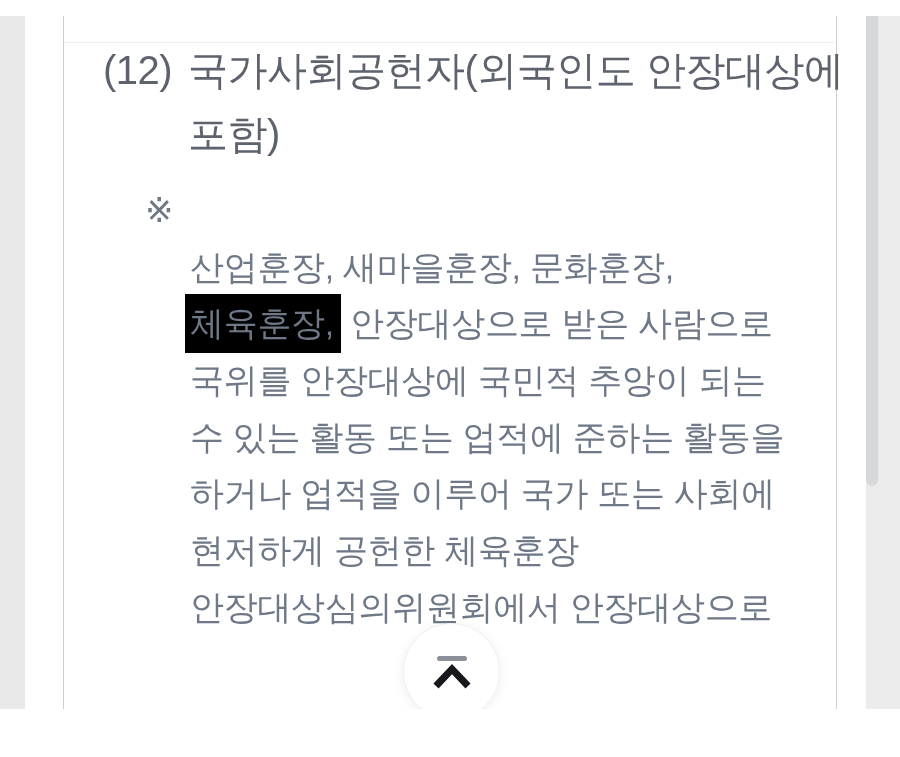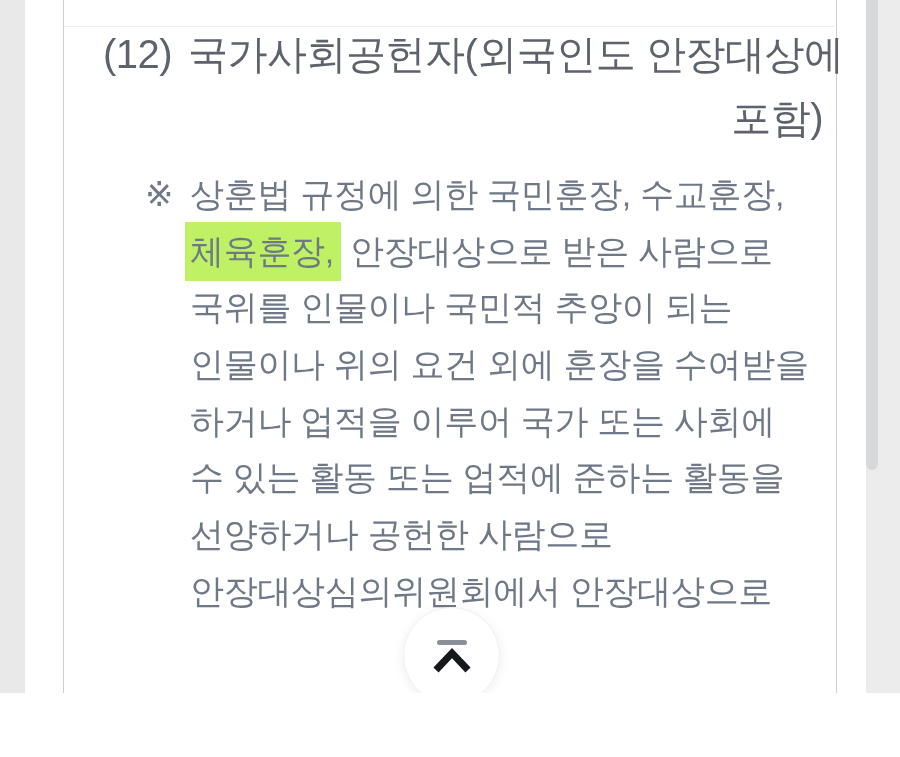--- a/index.html
+++ b/index.html
@@ -1,36 +1,36 @@
 <!DOCTYPE html>
 <html><head>
 <meta charset="utf-8">
 <style>
   html,body{margin:0;padding:0;}
   body{
     width:900px;height:757px;overflow:hidden;position:relative;
     background:#ffffff;
     font-family:"Liberation Sans","DejaVu Sans",sans-serif;
   }
-  .stage{position:absolute;left:0;top:0;width:900px;height:693px;overflow:hidden;}
+  .stage{position:absolute;left:0;top:16px;width:900px;height:693px;overflow:hidden;}
 
   
   .left-strip{position:absolute;left:0;top:0;width:25px;height:757px;background:#e9e9e9;}
   .right-strip{position:absolute;left:866px;top:0;width:34px;height:757px;background:#ececec;}
   .scroll-thumb{position:absolute;left:866px;top:0;width:12px;height:470px;background:#d7d8da;
     border-radius:0 0 7px 7px;}
   .card{position:absolute;left:63px;top:0;width:772px;height:757px;background:#ffffff;
     border-left:1px solid #cfcfcf;border-right:1px solid #cfcfcf;}
   .top-hairline{position:absolute;left:64px;top:26px;width:770px;height:1px;background:#ededed;}
 
   
   .heading{position:absolute;left:103px;top:22px;width:720px;
     color:#5d626c;font-size:40px;line-height:64px;letter-spacing:-0.5px;white-space:nowrap;}
   .heading .num{display:inline-block;width:85px;}
-  .heading .h2line{padding-left:85px;text-align:right;}
+  .heading .h2line{padding-left:85px;}
 
   
   .note{position:absolute;left:190px;top:166px;color:#6e7887;font-size:34px;
     line-height:56.7px;letter-spacing:-0.3px;white-space:nowrap;}
   .note .line{position:relative;height:56.7px;}
   .note .marker{position:absolute;left:-45px;top:0;}
   .hl{background:#f7ec9a;padding:10px 7px 11px 5px;margin-left:-5px;}
 
   
   .top-btn{position:absolute;left:403px;top:607px;width:97px;height:97px;border-radius:50%;
@@ -56,27 +56,27 @@
     
   </div>
   <div class="top-hairline"></div>
 
   <div class="heading">
     <div><span class="num">(12)</span><span>국가사회공헌자(외국인도 안장대상에</span></div>
     <div class="h2line">포함)</div>
   </div>
 
   <div class="note" id="body-lines">
-      <div class="line"><span class="marker">※</span><span>상훈법 규정에 의한 국민훈장, 수교훈장,</span></div>
-      <div class="line"><span class="hl" style="background: #bef264;">체육훈장,</span><span> 안장대상으로 받은 사람으로</span></div>
-      <div class="line"><span>국위를 인물이나 국민적 추앙이 되는</span></div>
-      <div class="line"><span>인물이나 위의 요건 외에 훈장을 수여받을</span></div>
+      <div class="line"><span class="marker">※</span></div>
+      <div class="line"><span>산업훈장, 새마을훈장, 문화훈장,</span></div>
+      <div class="line"><span class="hl" style="background: #000000;">체육훈장,</span><span> 안장대상으로 받은 사람으로</span></div>
+      <div class="line"><span>국위를 안장대상에 국민적 추앙이 되는</span></div>
+      <div class="line"><span>수 있는 활동 또는 업적에 준하는 활동을</span></div>
       <div class="line"><span>하거나 업적을 이루어 국가 또는 사회에</span></div>
-      <div class="line"><span>수 있는 활동 또는 업적에 준하는 활동을</span></div>
-      <div class="line"><span>선양하거나 공헌한 사람으로</span></div>
+      <div class="line"><span>현저하게 공헌한 체육훈장</span></div>
       <div class="line"><span>안장대상심의위원회에서 안장대상으로</span></div>
     </div>
 
   <div class="bottom-bar"></div>
   <div class="bottom-partial">단체 자원봉사</div>
 
   <div class="right-strip"></div>
   <div class="scroll-thumb"></div>
 
   <div class="top-btn">

